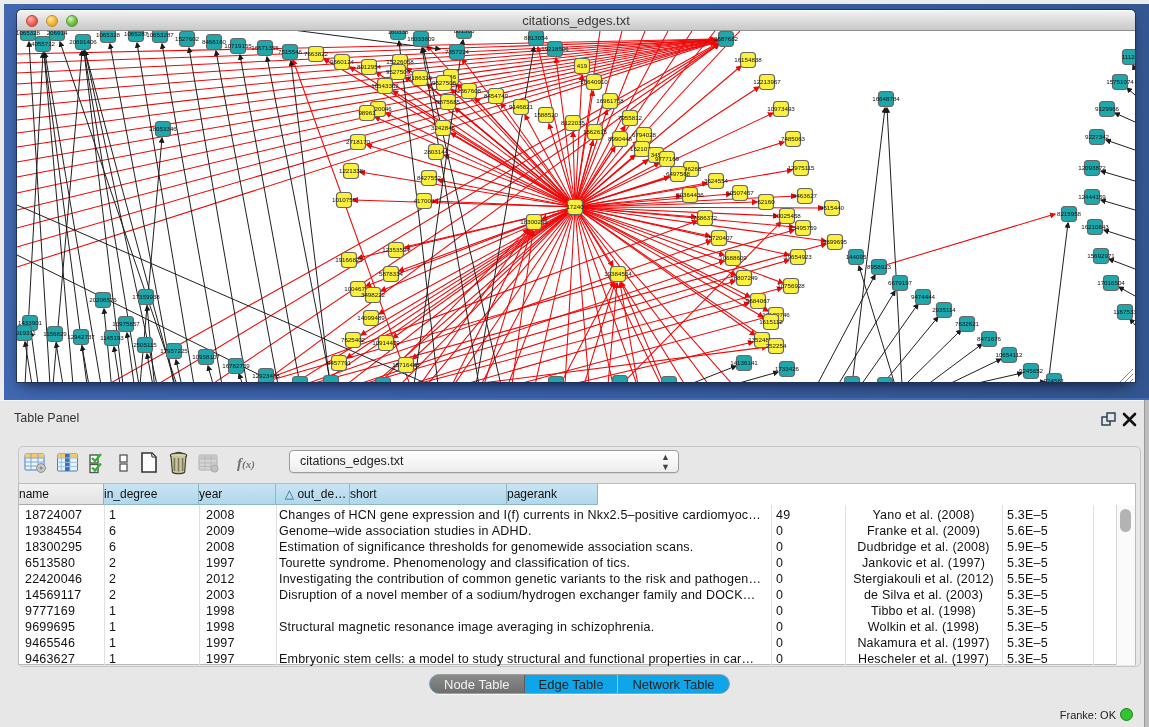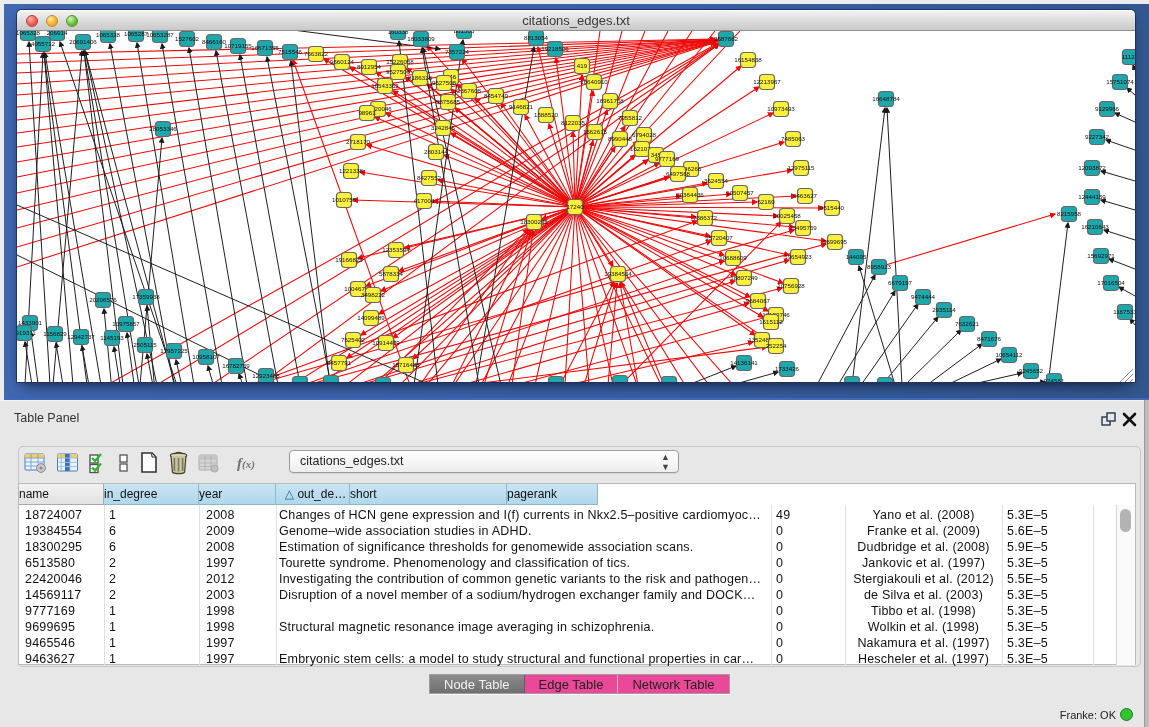--- a/index.html
+++ b/index.html
@@ -26,21 +26,21 @@
 .rows{position:absolute;left:0;top:23px;width:1116px;height:160px;font-size:12.5px;color:#111;letter-spacing:.2px}
 .tr{height:16px;line-height:16px;white-space:nowrap}
 .tr div{position:absolute;overflow:hidden}
 .c0{left:6px;width:92px}.c1{left:90px;width:90px}.c2{left:187px;width:70px}
 .c3{left:260px;width:492px}.c4{left:757px;width:68px}
 .c5{left:826px;width:157px;text-align:center}.c6{left:988px;width:88px}
 .tr{position:relative}
 .grid{position:absolute;top:21px;height:160px;width:1px;background:#e0e0e0}
 .sb{position:absolute;right:0;top:21px;width:19px;height:160px;background:#fafafa;border-left:1px solid #d5d5d5}
 .thumb{position:absolute;right:4px;top:4px;width:11px;height:23px;border-radius:6px;background:#b3b3b3}
-.tabs{position:absolute;left:429px;top:674px;height:20px;display:flex;border:1px solid #9e9e9e;border-radius:0;overflow:hidden;background:#ec4899;box-shadow:0 1px 0 rgba(255,255,255,.7)}
+.tabs{position:absolute;left:429px;top:674px;height:20px;display:flex;border:1px solid #9e9e9e;border-radius:10px;overflow:hidden;background:#0ea5e9;box-shadow:0 1px 0 rgba(255,255,255,.7)}
 .tab{font-size:13px;line-height:19px;padding:0 14px;color:#222;border-right:1px solid #b9b9b9}
 .tab.sel{background:linear-gradient(#8b8b8b,#6f6f6f);color:#f2f2f2;border-right:1px solid #5f5f5f}
 .tab:last-child{border-right:none}
 .mem{position:absolute;right:33px;top:709px;font-size:11px;color:#222}
 .dot{position:absolute;left:1120px;top:708px;width:13px;height:13px;border-radius:50%;background:#31c52e;border:1.5px solid #1c7a1e}
 .divgrip{position:absolute;left:568px;top:401px;width:14px;height:9px;border-radius:0 0 8px 8px;background:linear-gradient(#d8d8d8,#efefef);border:1px solid #a8a8a8;border-top:none}
 </style></head><body>
 <div class="desktop">
  <div class="win">
   <div class="titlebar">

